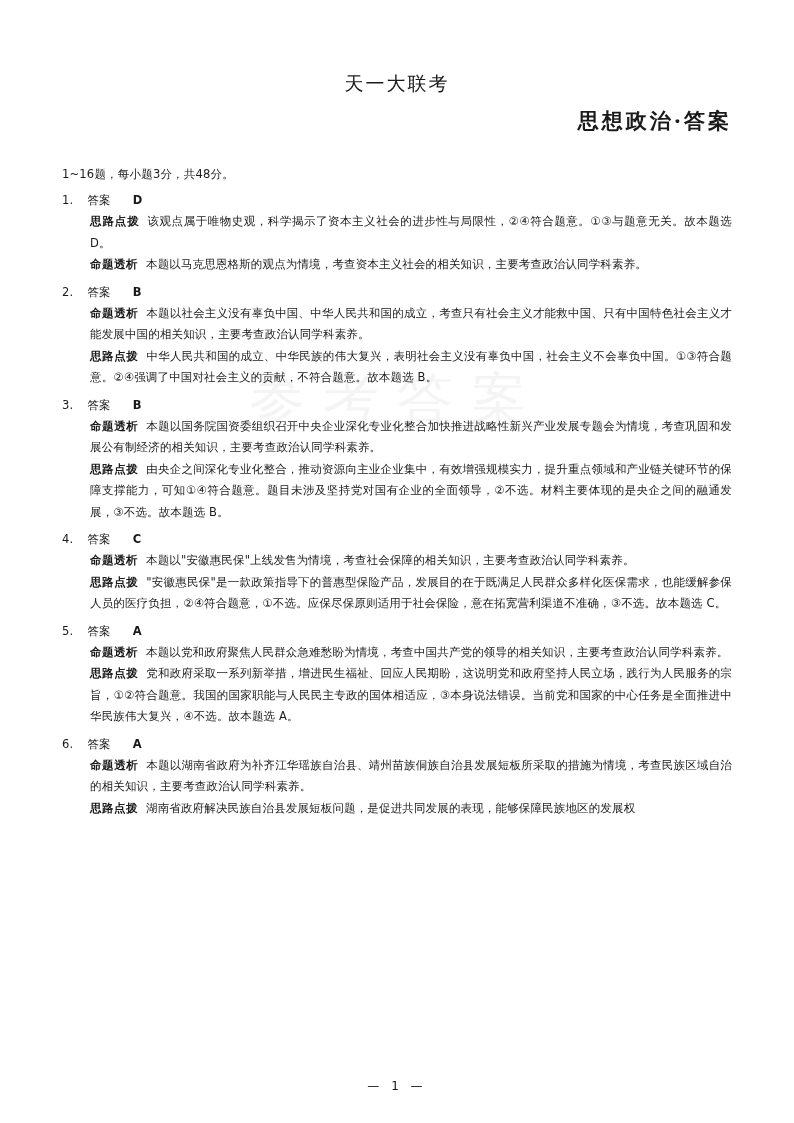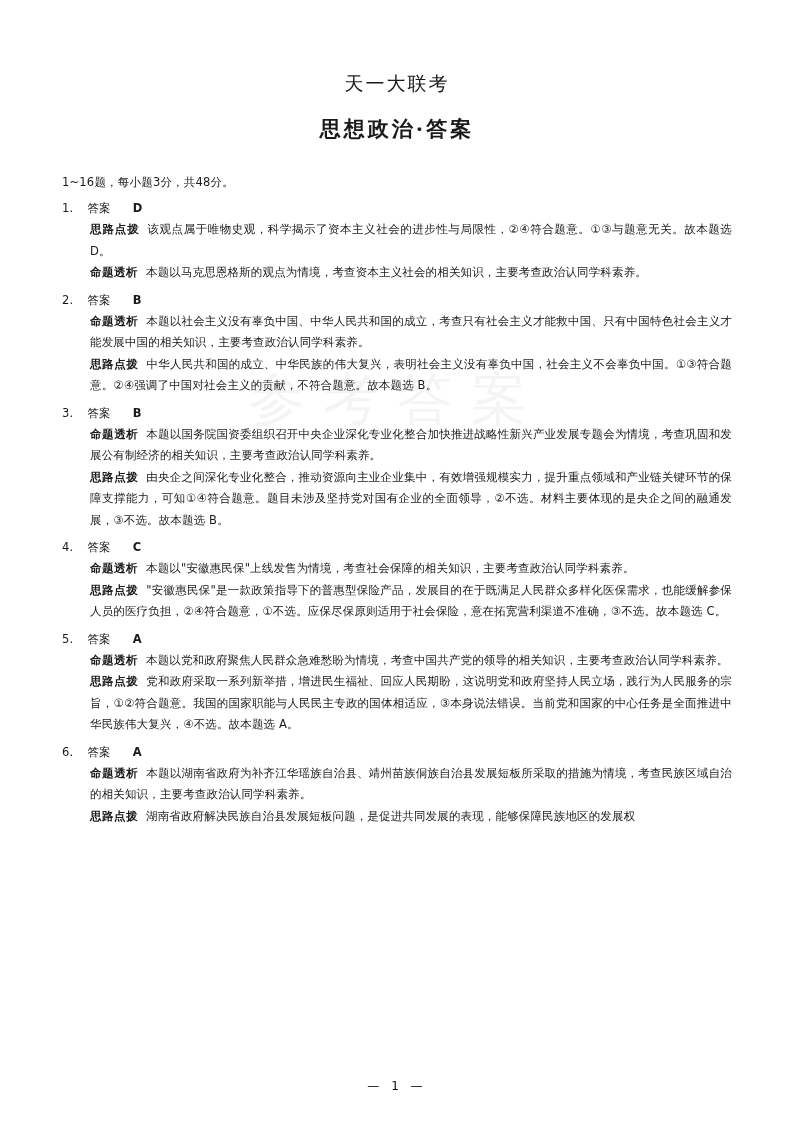--- a/index.html
+++ b/index.html
@@ -40,21 +40,22 @@
     letter-spacing: 1px;
     line-height: 32px;
     margin-top: 2px;
   }
   .title-line3 {
     font-family: "DejaVu Serif", "Liberation Serif", serif;
     font-size: 21px;
     font-weight: bold;
     letter-spacing: 3px;
     line-height: 34px;
-    margin-top: 14px;
+    margin-top: 6px;
+    text-align: right;
   }
   .scope-line {
     margin-top: 26px;
     font-size: 11.5px;
     line-height: 20px;
     letter-spacing: 0.2px;
   }
   .qitem {
     margin-top: 6px;
   }

